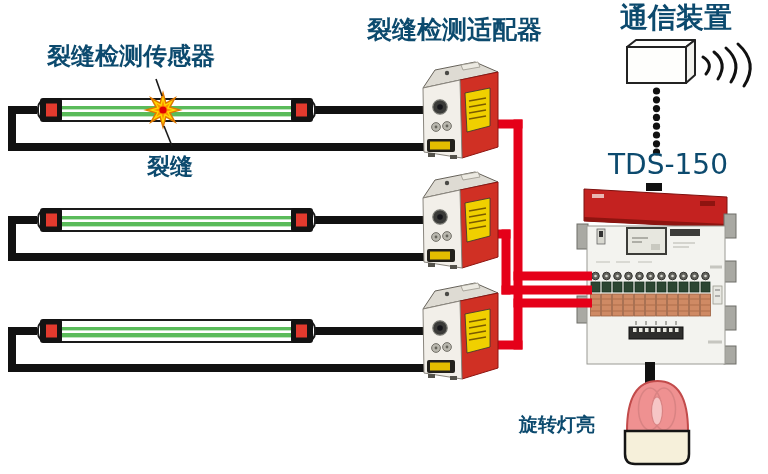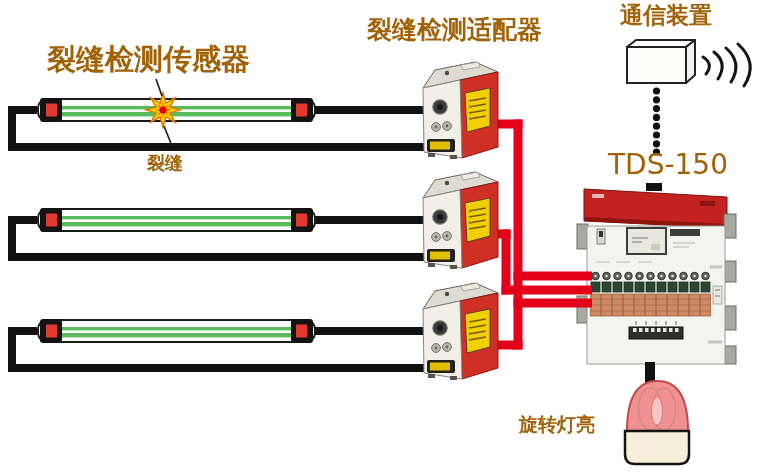--- a/index.html
+++ b/index.html
@@ -1,23 +1,23 @@
 <!DOCTYPE html>
 <html style="--cable-black: #111111; --cable-red: #e50019; --sensor-green: #5abb5a; --connector-red: #e23a2e; --adapter-red: #d03024; --warning-yellow: #f0d000; --tds-red: #c42220; --terminal-orange: #cf8a64; --terminal-green: #2c4632; --beacon-pink: #ef9191; --beacon-base: #f6f0da;"><head>
 <meta charset="utf-8">
 <style>
   html,body{margin:0;padding:0;background:#fff;}
   .stage{position:relative;width:768px;height:474px;background:#fff;overflow:hidden;
          font-family:"DejaVu Sans","Liberation Sans",sans-serif;}
   .stage svg{position:absolute;left:0;top:0;}
-  .lbl{position:absolute;white-space:nowrap;color:#a16207;font-weight:700;line-height:1.05;}
-  #sensor-lbl{left:47px;top:44px;font-size:29px;}
-  #crack-lbl{left:147px;top:154px;font-size:18px;}
+  .lbl{position:absolute;white-space:nowrap;color:#0c4a6e;font-weight:700;line-height:1.05;}
+  #sensor-lbl{left:47px;top:44px;font-size:24px;}
+  #crack-lbl{left:147px;top:154px;font-size:23px;}
   #adapter-lbl{left:367px;top:17px;font-size:25px;}
-  #comm-lbl{left:620px;top:3px;font-size:23px;}
+  #comm-lbl{left:620px;top:3px;font-size:28px;}
   #tds-lbl{left:608px;top:150px;font-size:28px;font-weight:400;letter-spacing:0px;}
   #beacon-lbl{left:519px;top:415px;font-size:19px;}
 
   .cb{stroke:var(--cable-black,#111);stroke-width:8;fill:none;stroke-linejoin:miter;}
   .tube{fill:#ffffff;stroke:#1a1a1a;stroke-width:2;}
   .stripe{fill:var(--sensor-green,#5abb5a);}
   .plug{fill:var(--connector-red,#e23a2e);}
   .redseg{fill:var(--cable-red,#e50019);}
   .ptr{stroke:#1a1a1a;stroke-width:1.6;fill:none;}
   .clip{fill:#a9a9a3;stroke:#6e6e68;stroke-width:1;}

